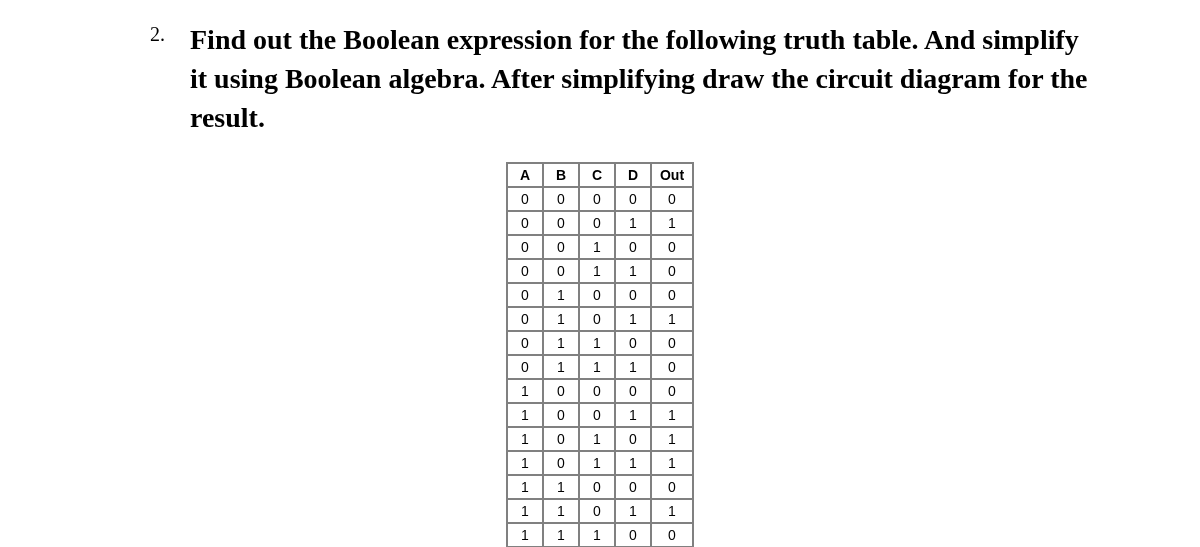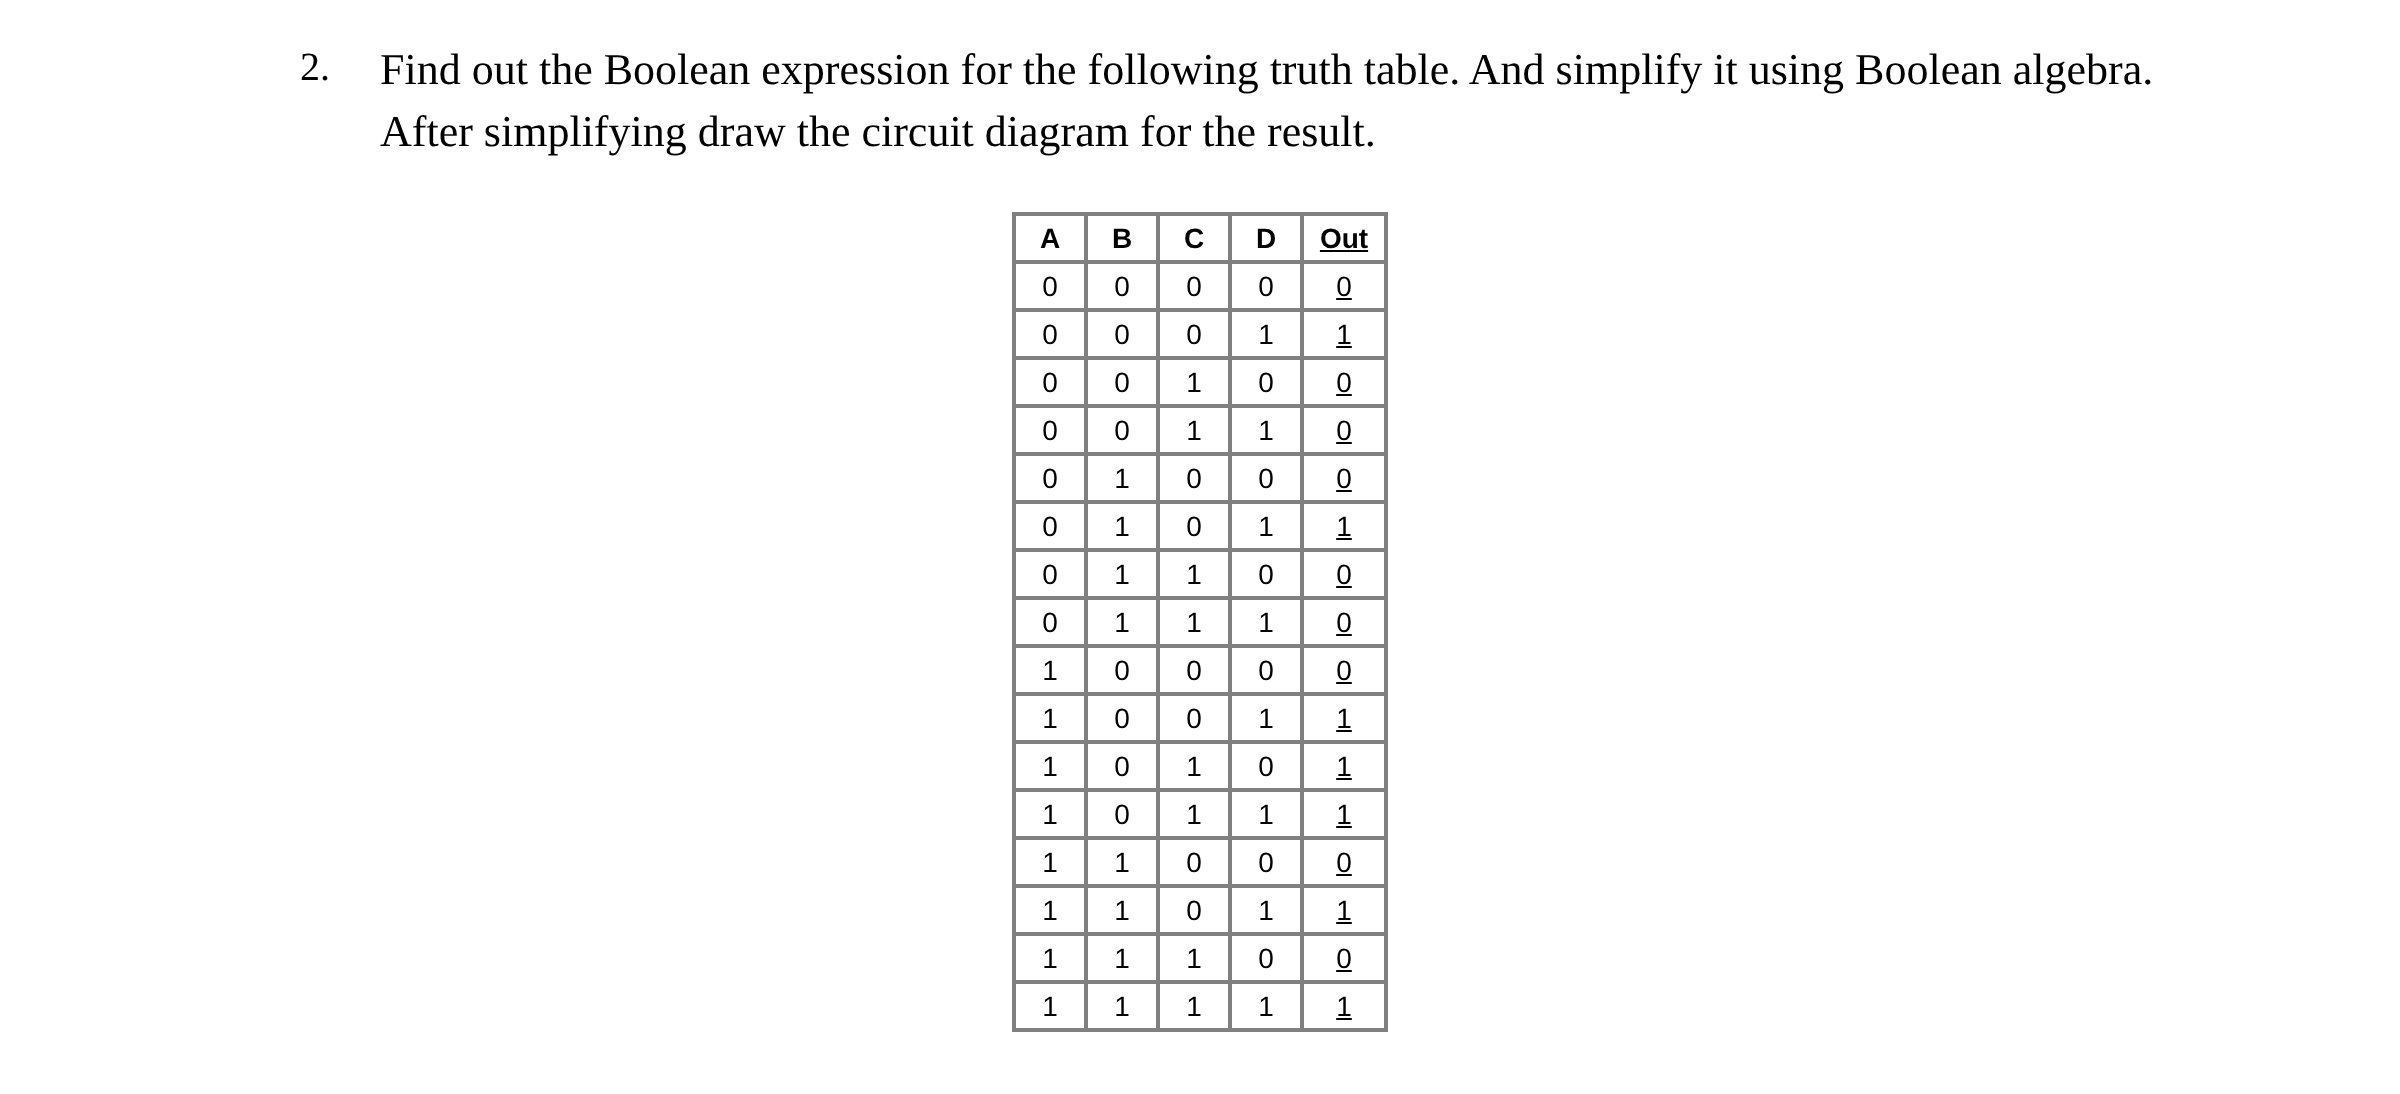--- a/index.html
+++ b/index.html
@@ -19,23 +19,24 @@
       align-items: flex-start;
       gap: 16px;
       margin-left: 90px;
     }
     .question-number {
       font-size: 20px;
       line-height: 1.4;
       min-width: 24px;
     }
     .question-text {
-      font-size: 22px;
+      font-size: 28px;
       line-height: 1.4;
       max-width: 900px;
+      font-weight: bold;
     }
     .table-wrapper {
       display: flex;
       justify-content: center;
       margin-top: 24px;
     }
     table.truth {
       border-collapse: collapse;
       font-family: Arial, Helvetica, sans-serif;
       border: 2px solid #808080;
@@ -49,21 +50,20 @@
       vertical-align: middle;
       font-size: 14px;
       padding: 0 4px;
     }
     table.truth th {
       font-weight: bold;
     }
     table.truth th.out-col,
     table.truth td.out-col {
       width: 42px;
-      text-decoration: underline;
     }
   </style>
 </head>
 <body>
 
 <div class="question-wrapper">
   <div class="question-number">2.</div>
   <div class="question-text">Find out the Boolean expression for the following truth table. And simplify it using Boolean algebra. After simplifying draw the circuit diagram for the result.</div>
 </div>
 

